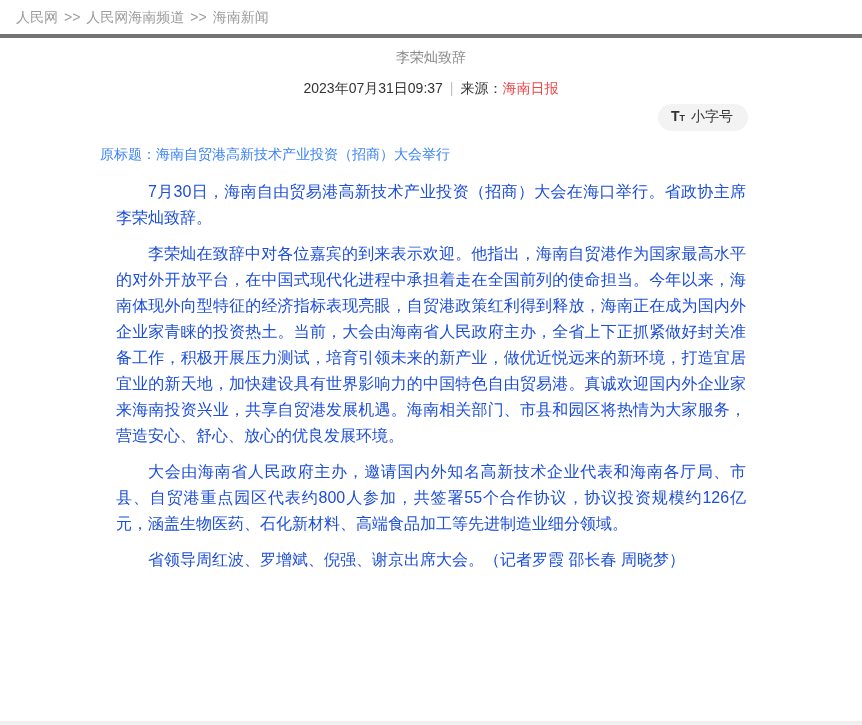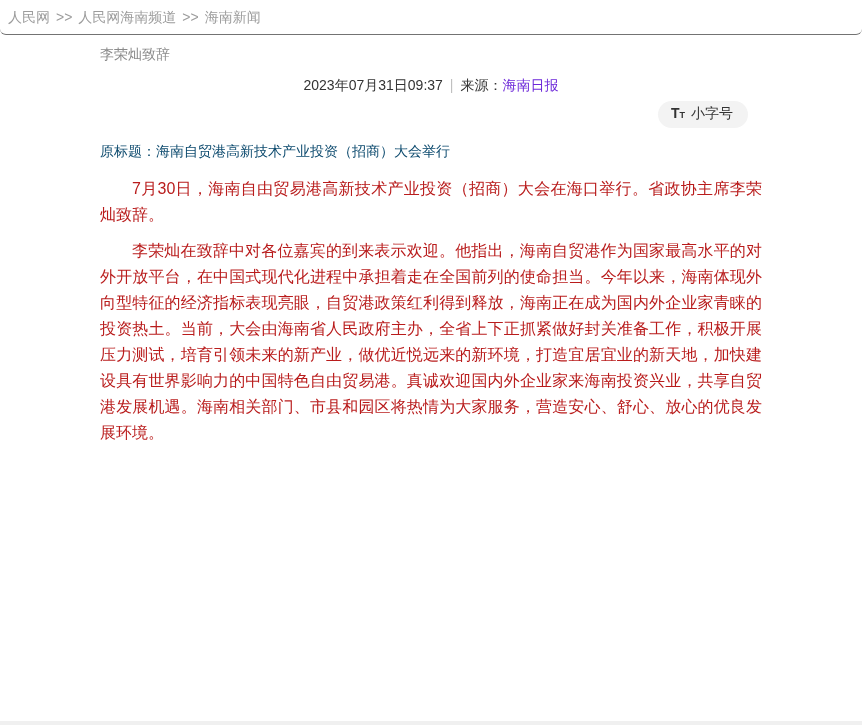--- a/index.html
+++ b/index.html
@@ -9,27 +9,26 @@
     height: 725px;
     background: #ffffff;
     position: relative;
     overflow: hidden;
     font-family: "Liberation Sans", "DejaVu Sans", sans-serif;
     color: #333333;
   }
 
   
   .breadcrumb {
-    padding: 9px 10px 9px 8px;
+    padding: 9px 10px 9px 16px;
     font-size: 14px;
     line-height: 16px;
     color: #9c9c9c;
-    border-bottom: 1px solid #737373;
+    border-bottom: 4px solid #737373;
     white-space: nowrap;
-    border-radius: 6px;
   }
   .breadcrumb a {
     color: #9c9c9c;
     text-decoration: none;
     cursor: pointer;
   }
   .breadcrumb .sep { margin: 0 6px; color: #9c9c9c; }
 
   
   .content {
@@ -42,35 +41,35 @@
     font-size: 26px;
     line-height: 36px;
     font-weight: 400;
     letter-spacing: 1px;
     text-align: center;
     color: #333333;
   }
 
   .article-subtitle {
     margin-top: 11px;
-    text-align: left;
+    text-align: center;
     font-size: 14px;
     line-height: 17px;
     color: #8a8a8a;
   }
 
   .article-meta {
     margin-top: 14px;
     text-align: center;
     font-size: 14px;
     line-height: 17px;
     color: #333333;
   }
   .article-meta .pipe { color: #c0c0c0; margin: 0 7px; }
-  .article-meta .source-link { color: #6d28d9; text-decoration: none; cursor: pointer; }
+  .article-meta .source-link { color: #ef4444; text-decoration: none; cursor: pointer; }
 
   .toolbar {
     margin-top: 7px;
     display: flex;
     justify-content: flex-end;
     padding-right: 14px;
   }
   .font-size-btn {
     display: inline-flex;
     align-items: baseline;
@@ -86,30 +85,30 @@
     font-family: inherit;
   }
   .fs-icon { display: inline-flex; align-items: baseline; font-weight: 700; color: #333; }
   .fs-icon .t-big { font-size: 14px; }
   .fs-icon .t-small { font-size: 9px; }
 
   .original-title {
     margin-top: 15px;
     font-size: 14px;
     line-height: 17px;
-    color: #0c4a6e;
+    color: #3b82f6;
   }
 
   .article-body p {
     font-size: 16px;
     line-height: 26px;
-    margin: 10px 0;
+    margin: 10px 16px;
     text-align: justify;
     text-indent: 2em;
-    color: #b91c1c;
+    color: #1d4ed8;
   }
   .article-body p:first-child { margin-top: 16px; }
 
   .bottom-strip {
     position: absolute;
     left: 0;
     bottom: 0;
     width: 100%;
     height: 4px;
     background: #f0f0f0;
@@ -139,17 +138,19 @@
         </span>
       <span>小字号</span>
     </button>
   </div>
 
   <div class="original-title">原标题：海南自贸港高新技术产业投资（招商）大会举行</div>
 
   <div class="article-body">
     <p>7月30日，海南自由贸易港高新技术产业投资（招商）大会在海口举行。省政协主席李荣灿致辞。</p>
     <p>李荣灿在致辞中对各位嘉宾的到来表示欢迎。他指出，海南自贸港作为国家最高水平的对外开放平台，在中国式现代化进程中承担着走在全国前列的使命担当。今年以来，海南体现外向型特征的经济指标表现亮眼，自贸港政策红利得到释放，海南正在成为国内外企业家青睐的投资热土。当前，大会由海南省人民政府主办，全省上下正抓紧做好封关准备工作，积极开展压力测试，培育引领未来的新产业，做优近悦远来的新环境，打造宜居宜业的新天地，加快建设具有世界影响力的中国特色自由贸易港。真诚欢迎国内外企业家来海南投资兴业，共享自贸港发展机遇。海南相关部门、市县和园区将热情为大家服务，营造安心、舒心、放心的优良发展环境。</p>
+    <p>大会由海南省人民政府主办，邀请国内外知名高新技术企业代表和海南各厅局、市县、自贸港重点园区代表约800人参加，共签署55个合作协议，协议投资规模约126亿元，涵盖生物医药、石化新材料、高端食品加工等先进制造业细分领域。</p>
+    <p>省领导周红波、罗增斌、倪强、谢京出席大会。（记者罗霞 邵长春 周晓梦）</p>
   </div>
 
 </div>
 
 <div class="bottom-strip"></div>
 
 </body></html>

